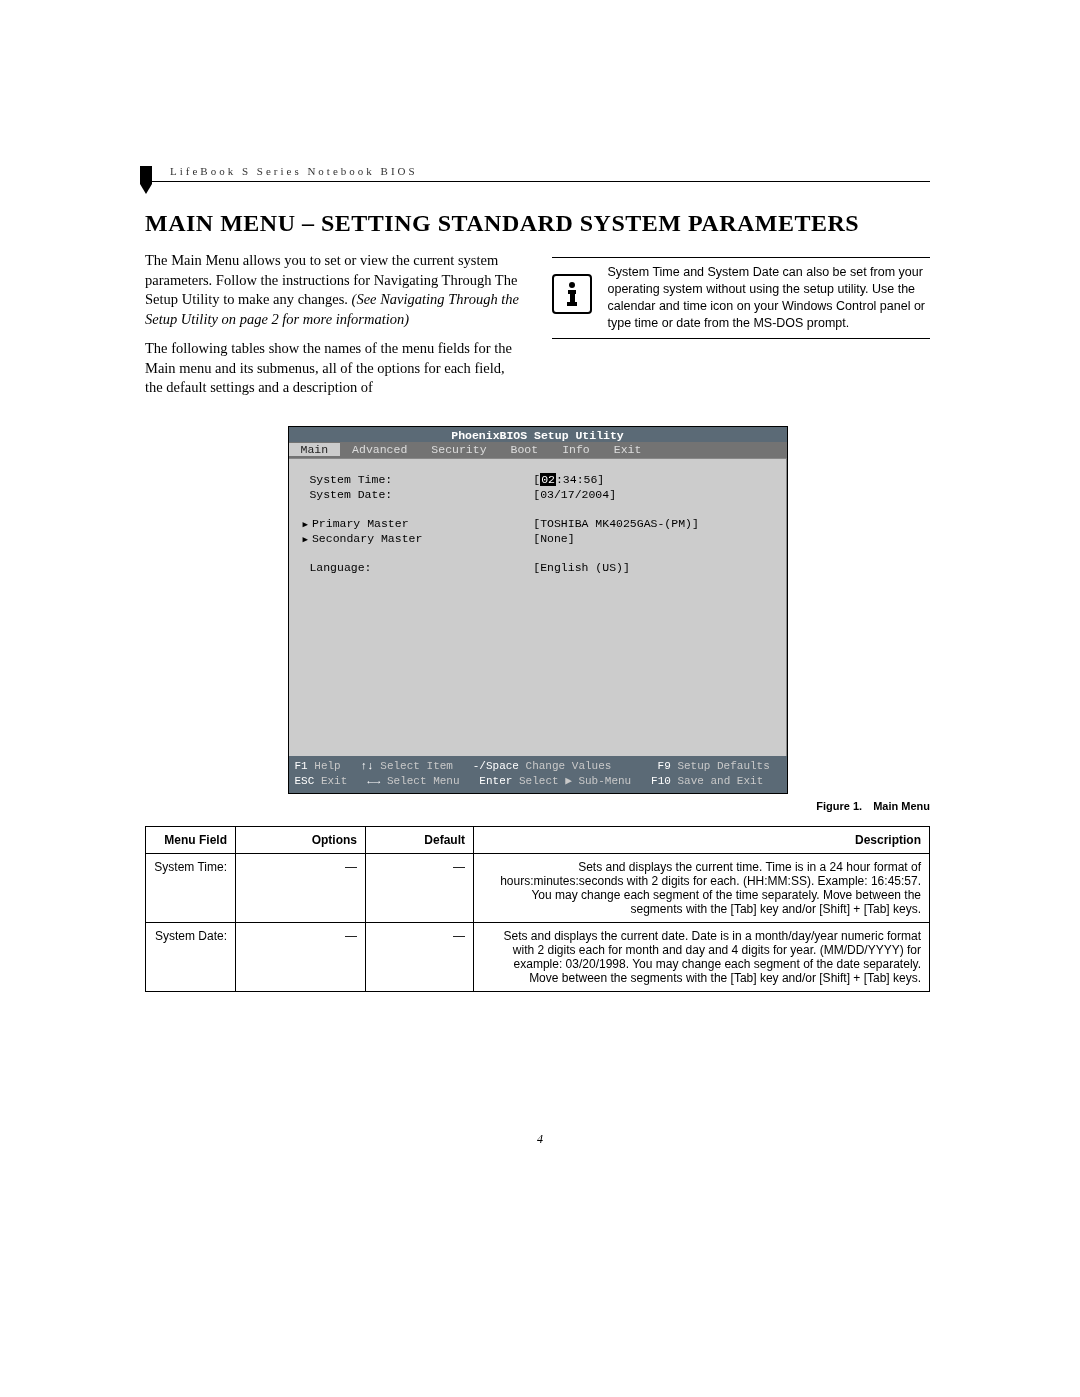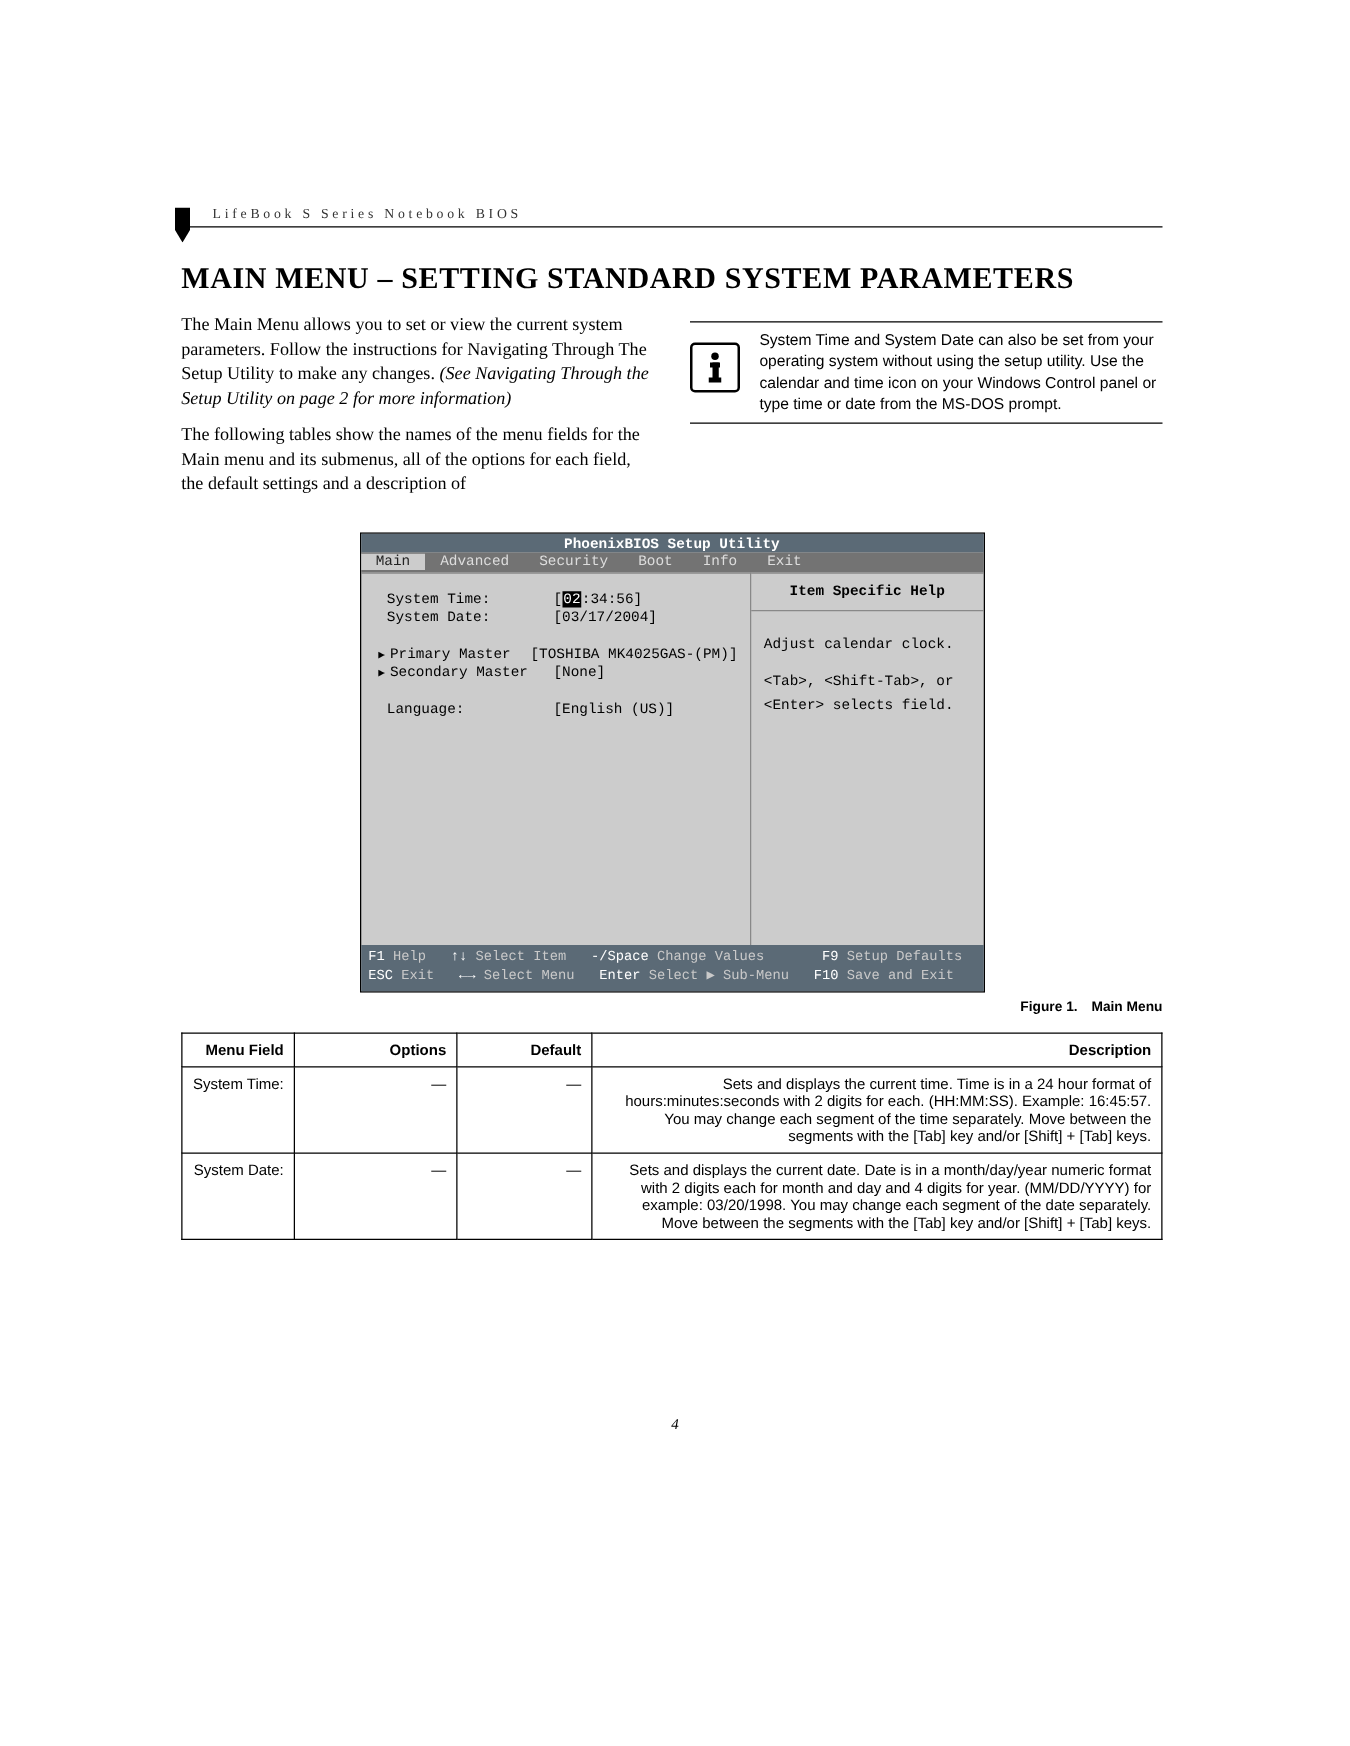--- a/index.html
+++ b/index.html
@@ -279,28 +279,20 @@
           <div class="bios-row">
             <span class="lbl tri">Secondary Master</span>
             <span class="val">[None]</span>
           </div>
           <div style="height: 14px;"></div>
           <div class="bios-row">
             <span class="lbl"> Language:</span>
             <span class="val">[English (US)]</span>
           </div>
         </div>
-      <div class="bios-right">
-        <div class="bios-right-title">Item Specific Help</div>
-        <div class="bios-right-body">
-          <div>Adjust calendar clock.</div>
-          <div style="height:12px"></div>
-          <div>&lt;Tab&gt;, &lt;Shift-Tab&gt;, or &lt;Enter&gt; selects field.</div>
-        </div>
-      </div>
     </div>
     <div class="bios-footer"><span class="key">F1</span><span class="dim"> Help   </span><span class="key">↑↓</span><span class="dim"> Select Item   </span><span class="key">-/Space</span><span class="dim"> Change Values       </span><span class="key">F9</span><span class="dim"> Setup Defaults</span>
 <span class="key">ESC</span><span class="dim"> Exit   </span><span class="key">←→</span><span class="dim"> Select Menu   </span><span class="key">Enter</span><span class="dim"> Select ▶ Sub-Menu   </span><span class="key">F10</span><span class="dim"> Save and Exit</span></div>
   </div>
 
   <div class="fig-caption">
     <span class="fig-num">Figure 1.</span>
     <span>Main Menu</span>
   </div>
 

